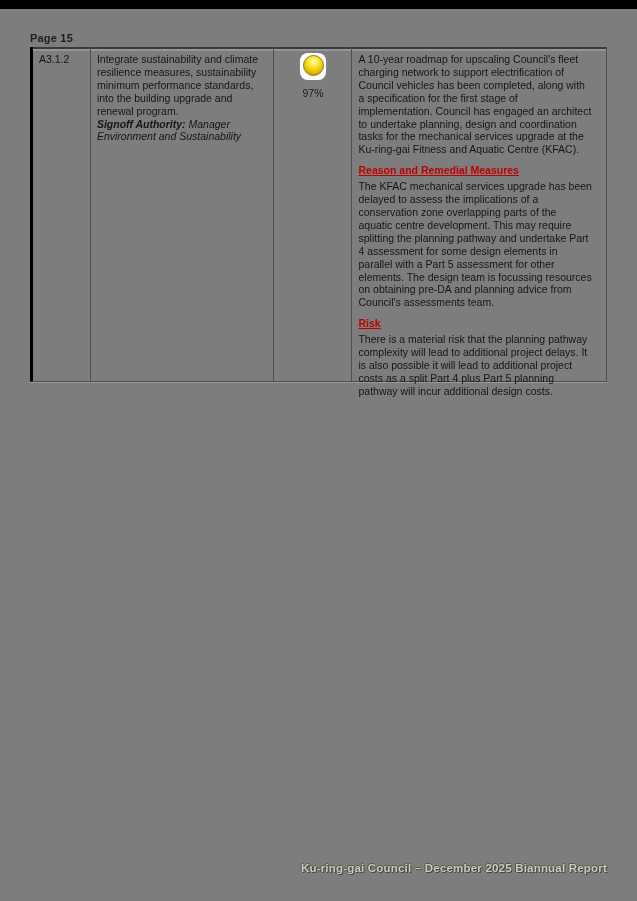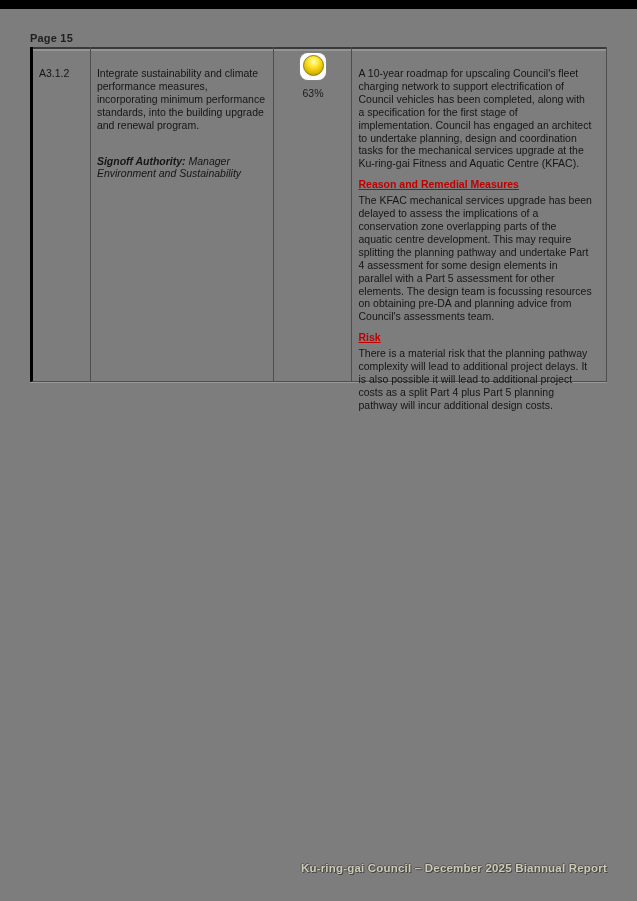--- a/index.html
+++ b/index.html
@@ -46,33 +46,32 @@
     height: 335px;
     display: flex;
     border-left: 3px solid #000;
     border-right: 1px solid #4e4e4e;
     border-bottom: 1px solid #4e4e4e;
     box-sizing: border-box;
     box-shadow: 0 1px 0 #9a9a9a;
   }
   .cell {
     box-sizing: border-box;
-    padding: 20px 5px 6px 6px;
+    padding: 6px 5px 6px 6px;
     font-size: 10.5px;
     line-height: 12.9px;
     color: #151515;
     border-right: 1px solid #4e4e4e;
   }
   .cell:last-child { border-right: none; }
   .col-id     { width: 58px; }
   .col-action { width: 183px; }
   .col-status { width: 79px; text-align: center; padding-top: 5px; }
   .col-comment{ width: 254px; padding-right: 6px; }
   .signoff {
-    margin-top: 23px;
     font-style: italic;
   }
   .signoff .lbl { font-weight: bold; }
   .status-halo {
     display: inline-block;
     width: 26px;
     height: 27px;
     background: #fdfdfd;
     border-radius: 8px;
     margin-top: 1px;
@@ -123,31 +122,31 @@
 
   <div class="page-header">Page 15</div>
 
   <div class="report-table">
 
     <div class="cell col-id">
       <span>A3.1.2</span>
     </div>
 
     <div class="cell col-action">
-      <div>Integrate sustainability and climate performance measures, incorporating minimum performance standards, into the building upgrade and renewal program.</div>
+      <div>Integrate sustainability and climate resilience measures, sustainability minimum performance standards, into the building upgrade and renewal program.</div>
       <div class="signoff">
         <span class="lbl">Signoff Authority:</span><span> Manager Environment and Sustainability</span>
       </div>
     </div>
 
     <div class="cell col-status">
       <span class="status-halo">
         <span class="status-sphere"></span>
       </span>
-      <div class="status-percent">63%</div>
+      <div class="status-percent">97%</div>
     </div>
 
     <div class="cell col-comment">
       <p class="para">A 10-year roadmap for upscaling Council's fleet charging network to support electrification of Council vehicles has been completed, along with a specification for the first stage of implementation. Council has engaged an architect to undertake planning, design and coordination tasks for the mechanical services upgrade at the Ku-ring-gai Fitness and Aquatic Centre (KFAC).</p>
       <p class="red-heading">Reason and Remedial Measures</p>
       <p class="para">The KFAC mechanical services upgrade has been delayed to assess the implications of a conservation zone overlapping parts of the aquatic centre development. This may require splitting the planning pathway and undertake Part 4 assessment for some design elements in parallel with a Part 5 assessment for other elements. The design team is focussing resources on obtaining pre-DA and planning advice from Council's assessments team.</p>
       <p class="red-heading">Risk</p>
       <p class="para">There is a material risk that the planning pathway complexity will lead to additional project delays. It is also possible it will lead to additional project costs as a split Part 4 plus Part 5 planning pathway will incur additional design costs.</p>
     </div>
 

